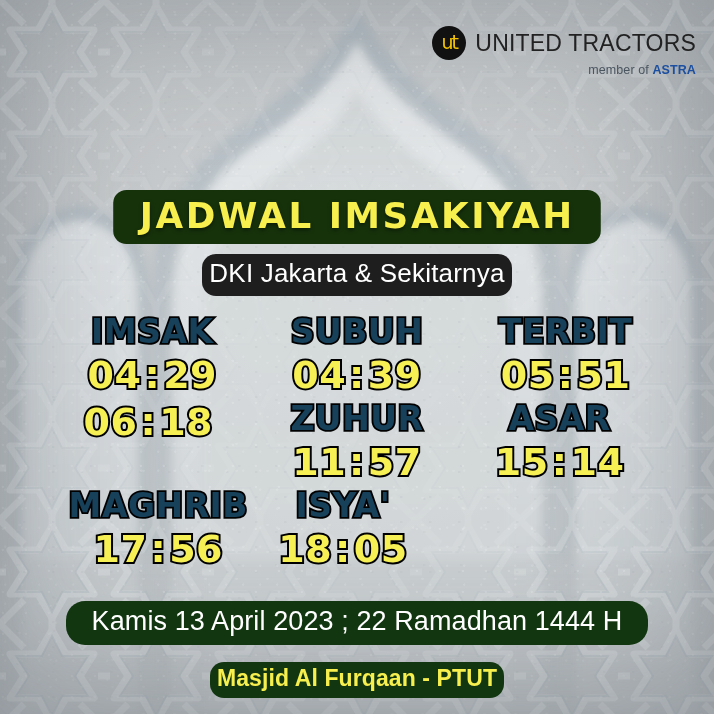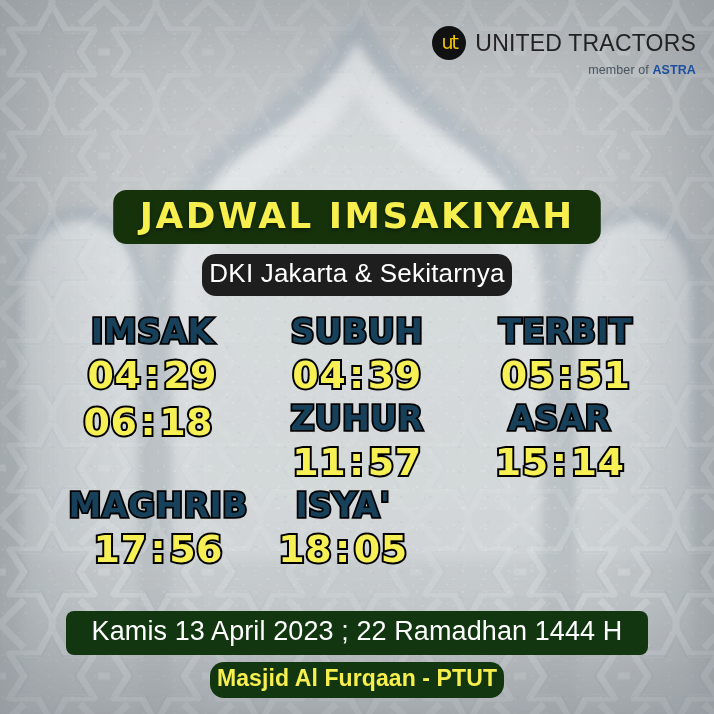--- a/index.html
+++ b/index.html
@@ -135,26 +135,26 @@
   .prow.r3 .cell:nth-child(2){ transform:translateX(-14px); }
 
   
   .footer{
     position:absolute; left:0; right:0; bottom:16px; z-index:5; text-align:center;
   }
   .pill-date{
     display:inline-block;
     background:#123610; color:#fff;
     font-size:27px; font-weight:400; letter-spacing:.1px;
-    padding:5px 26px 8px; border-radius:8px;
+    padding:5px 26px 8px; border-radius:19px;
     white-space:nowrap;
     text-align:center;
   }
   .pill-masjid{
-    display:inline-block; margin-top:7px;
+    display:inline-block; margin-top:17px;
     background:#123610; color:#f6ef4e;
     font-size:23px; font-weight:700; letter-spacing:.1px;
     padding:3px 7px 6px; border-radius:14px;
     white-space:nowrap;
   }
 </style>
 </head>
 <body>
 
 <div id="poster">

